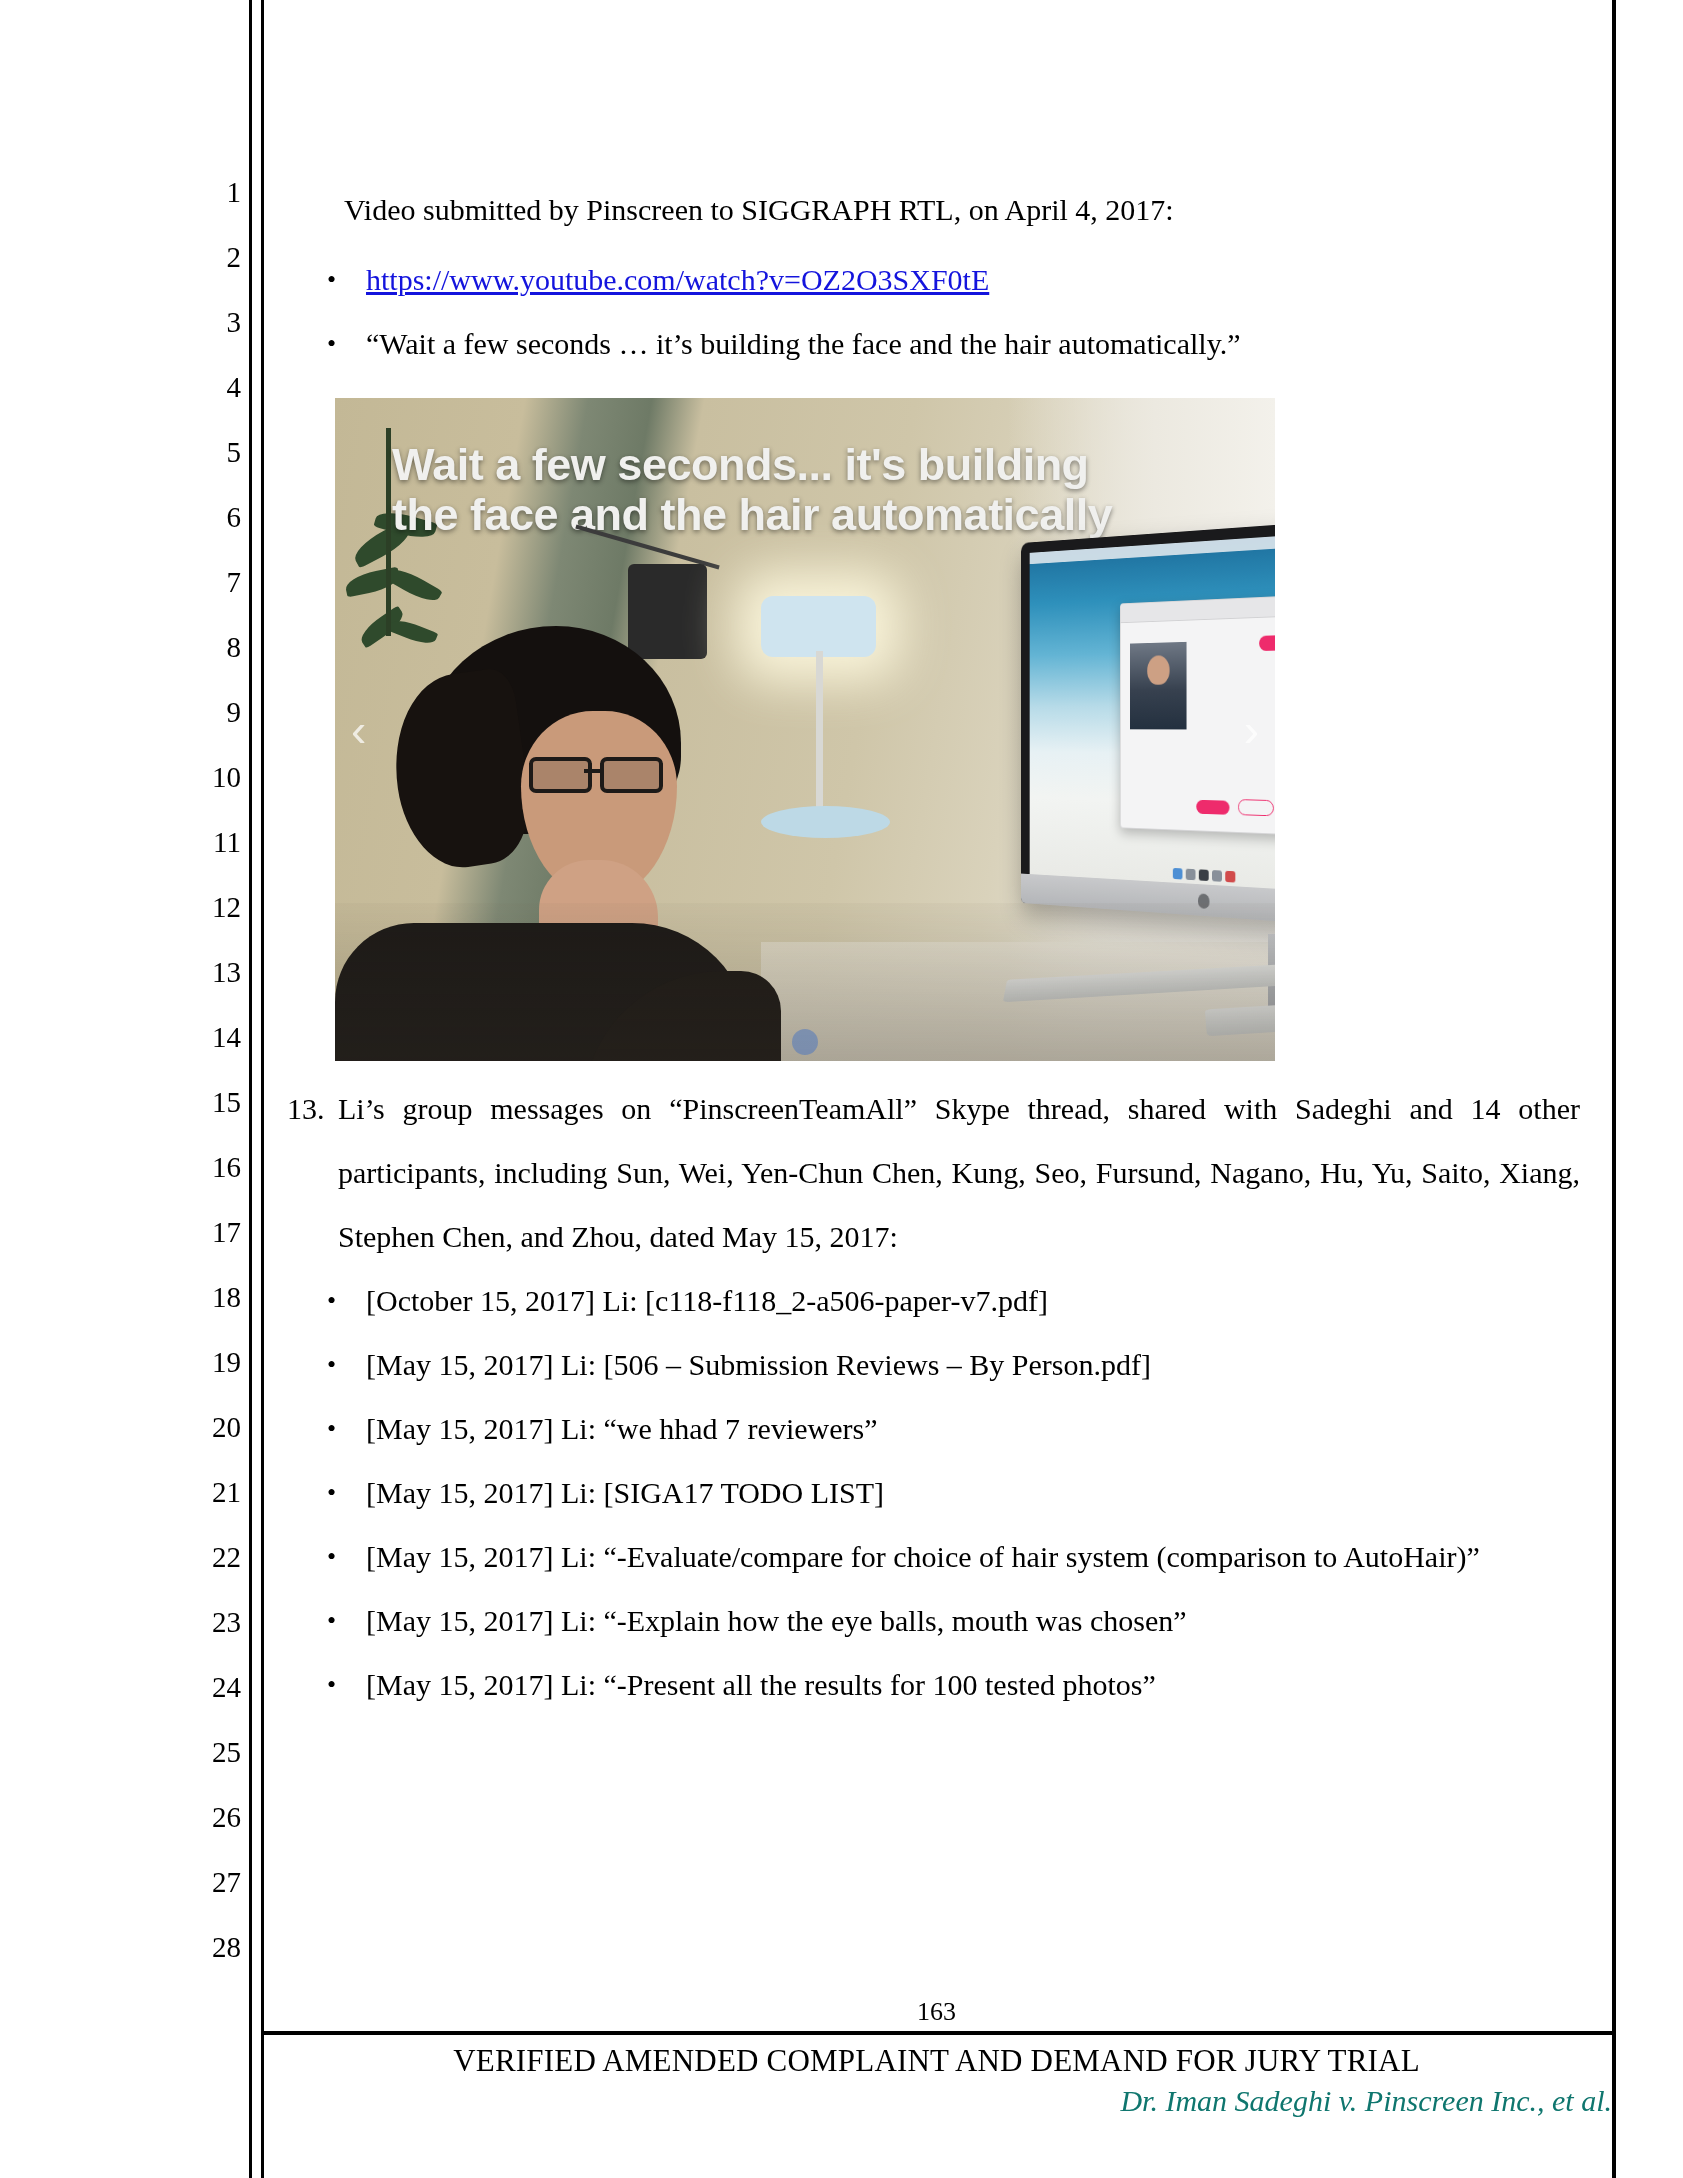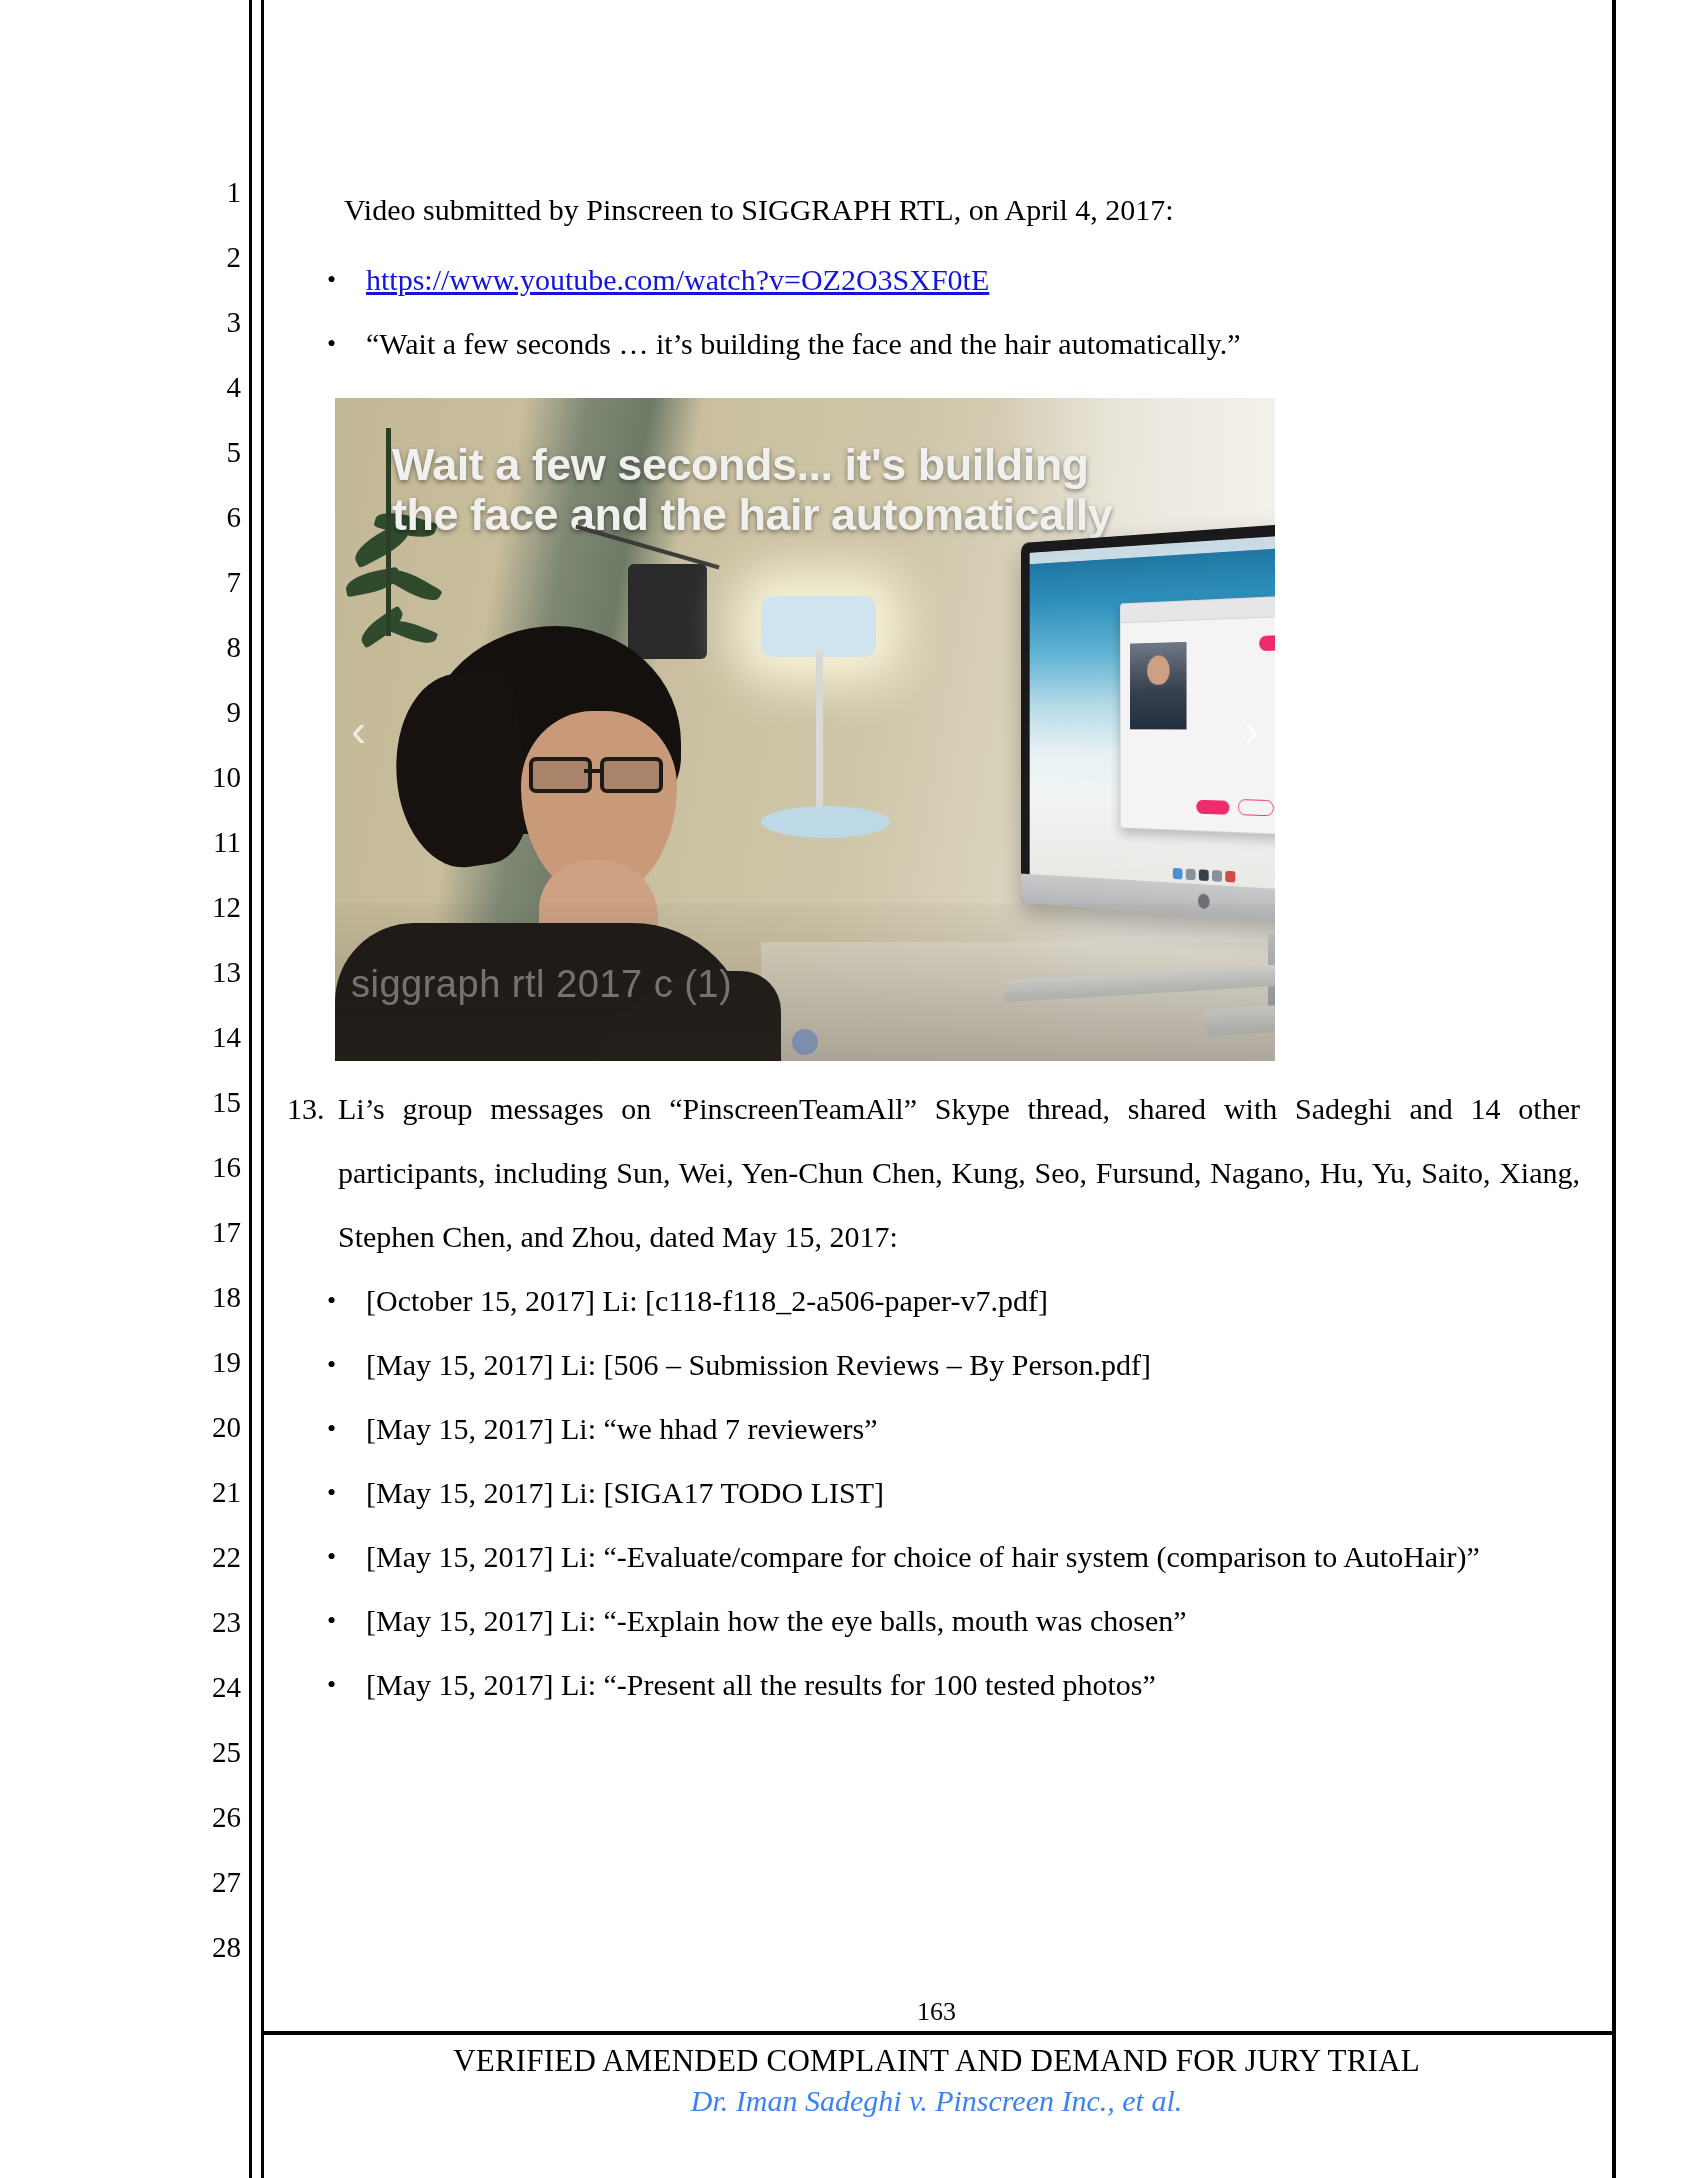--- a/index.html
+++ b/index.html
@@ -598,21 +598,20 @@
             <span></span>
             <em></em>
         </div>
         <div class="ph-hand"></div>
         <div class="ph-body"></div>
         <div class="ph-shoulder"></div>
       </div>
 
       <div class="ph-floorline"></div>
 
-      <div class="ph-watermark">siggraph rtl 2017 c (1)</div>
       <div class="ph-nav prev">‹</div>
       <div class="ph-nav next">›</div>
       <div class="ph-playdot"></div>
     </div>
 
     <p class="numbered">
       <span class="num">13.</span>
       <span>Li’s group messages on “PinscreenTeamAll” Skype thread, shared with Sadeghi and 14 other participants, including Sun, Wei, Yen-Chun Chen, Kung, Seo, Fursund, Nagano, Hu, Yu, Saito, Xiang, Stephen Chen, and Zhou, dated May 15, 2017:</span>
     </p>
 
@@ -625,17 +624,17 @@
         <li class="justify">[May 15, 2017] Li: “-Explain how the eye balls, mouth was chosen”</li>
         <li class="justify">[May 15, 2017] Li: “-Present all the results for 100 tested photos”</li>
       </ul>
 
   </div>
 
   <div class="footer">
     <div class="footer-page">163</div>
     <div class="footer-rule"></div>
     <div class="footer-title">VERIFIED AMENDED COMPLAINT AND DEMAND FOR JURY TRIAL</div>
-    <div class="footer-case" style="color: #3b82f6;">Dr. Iman Sadeghi v. Pinscreen Inc., et al.</div>
+    <div class="footer-case" style="color: #0f766e; text-align: right;">Dr. Iman Sadeghi v. Pinscreen Inc., et al.</div>
   </div>
 
 </div>
 
 
 </body></html>

